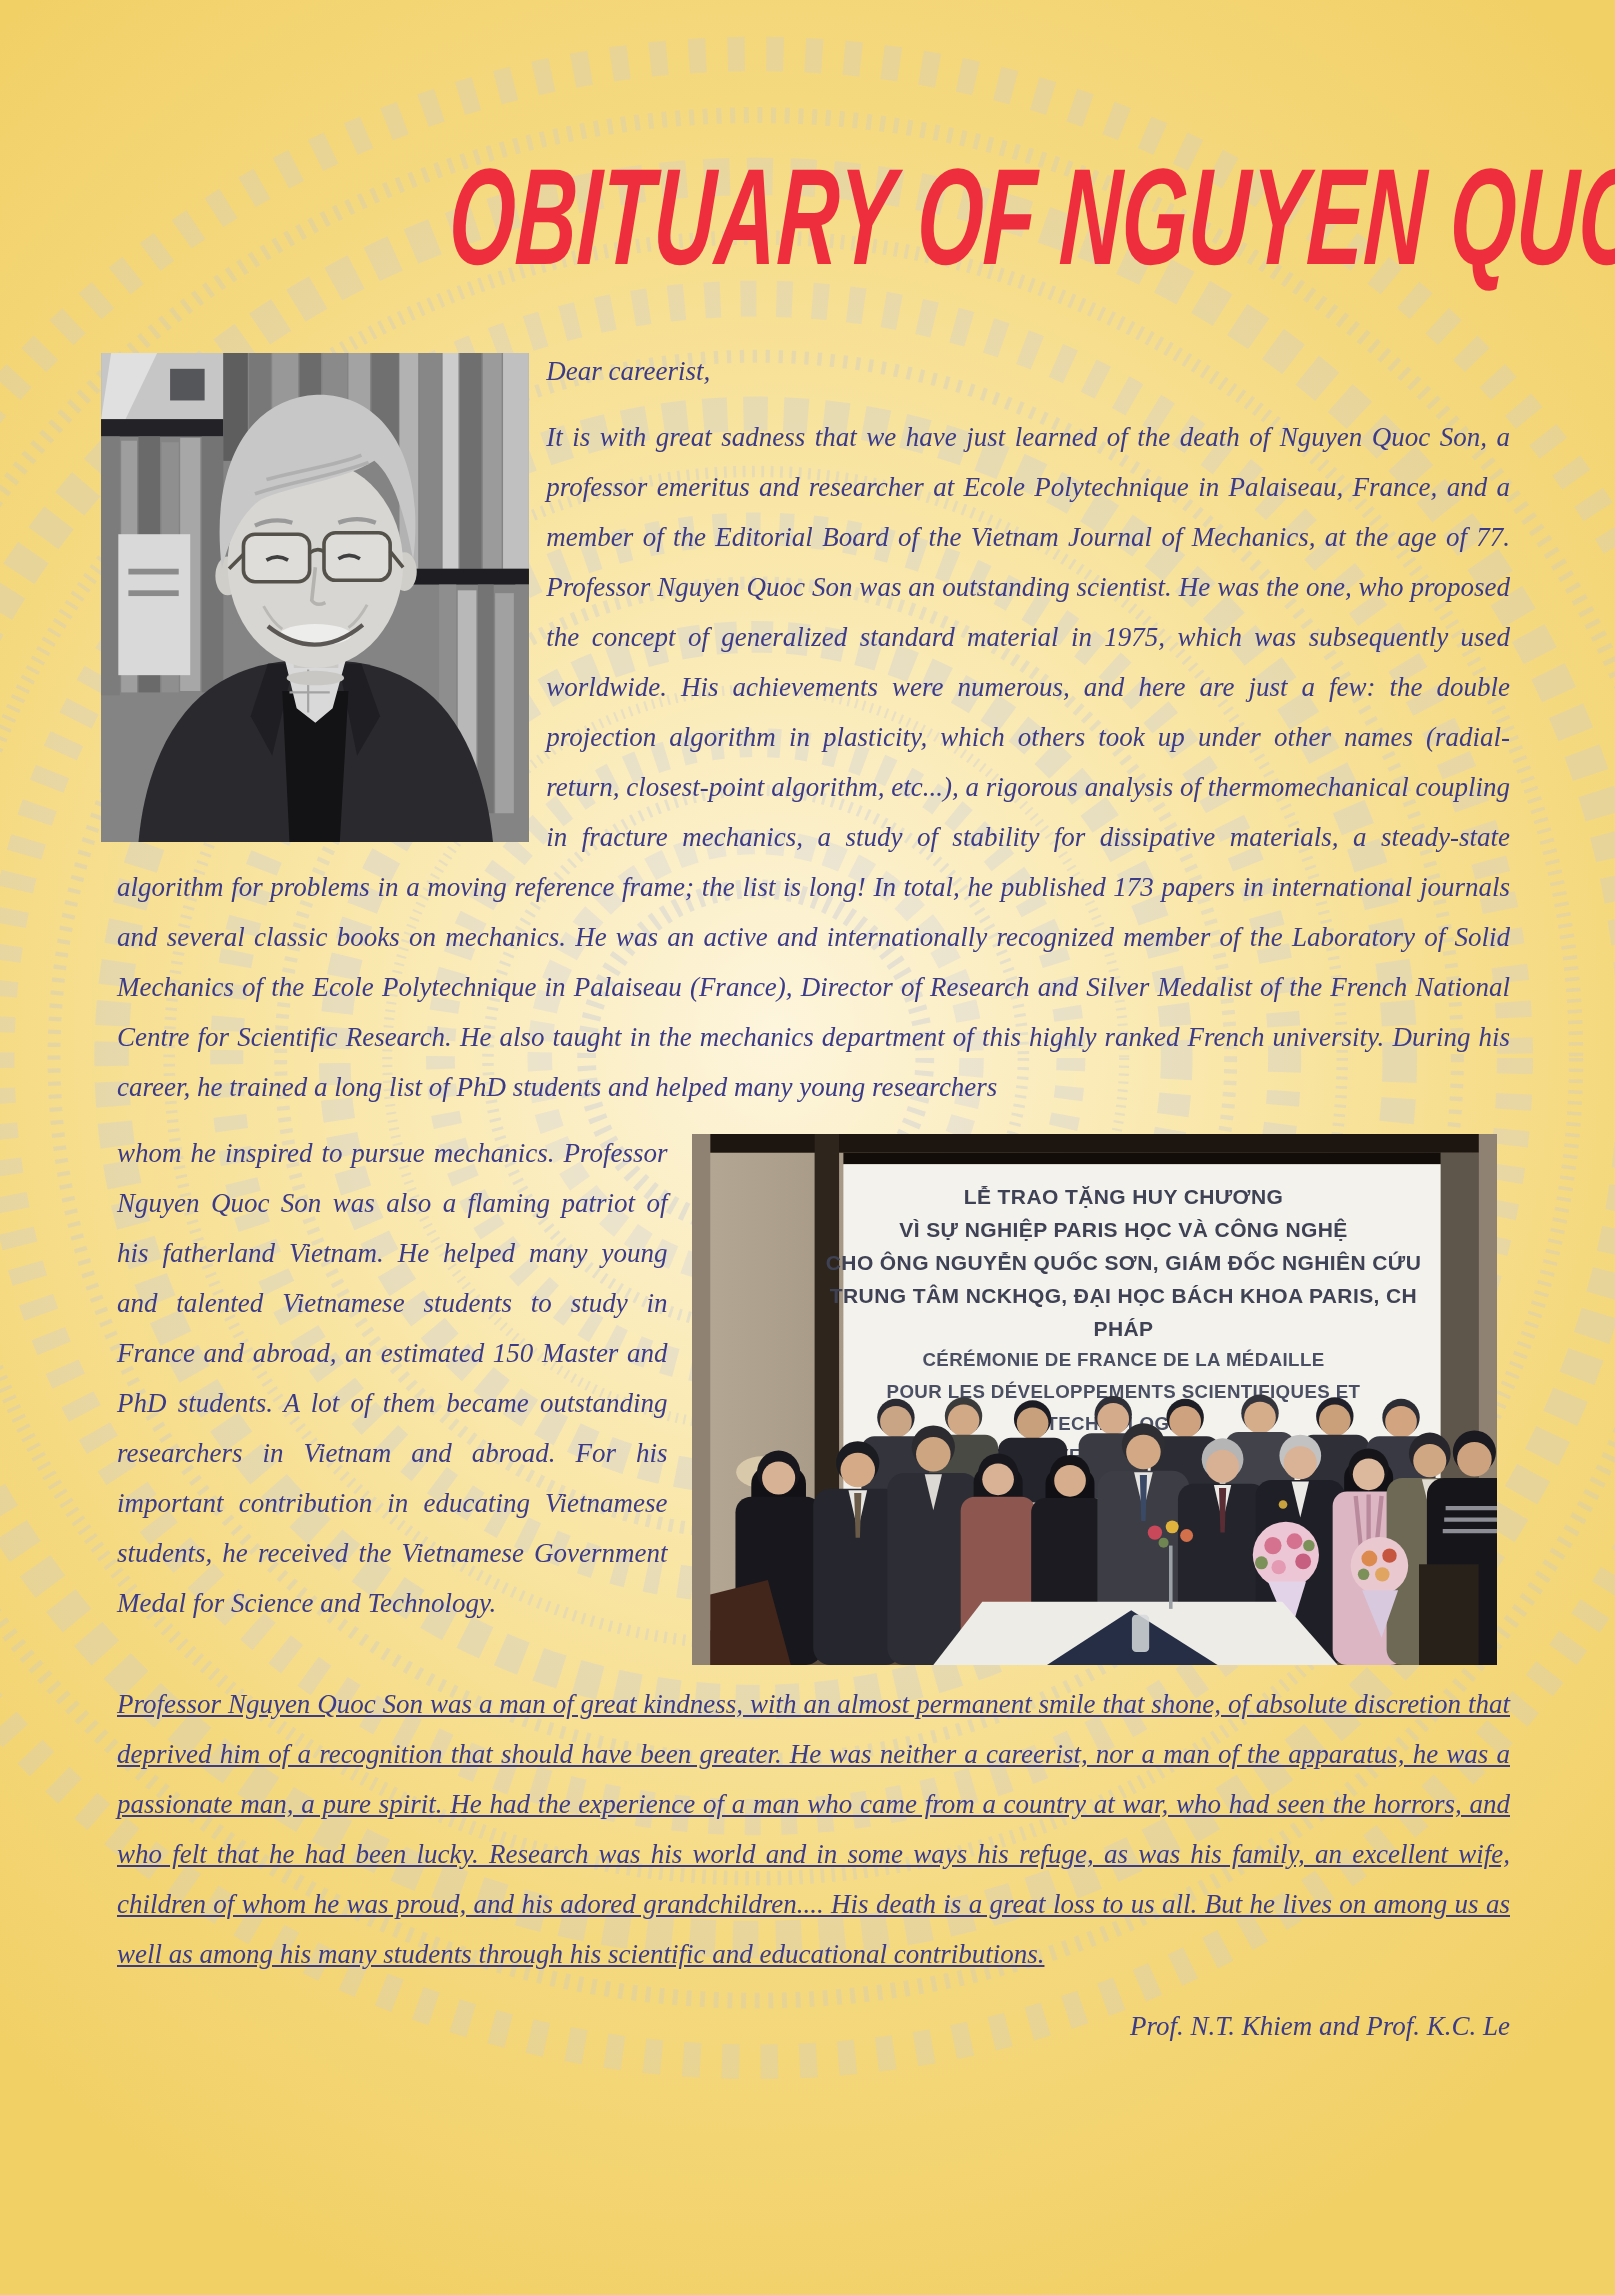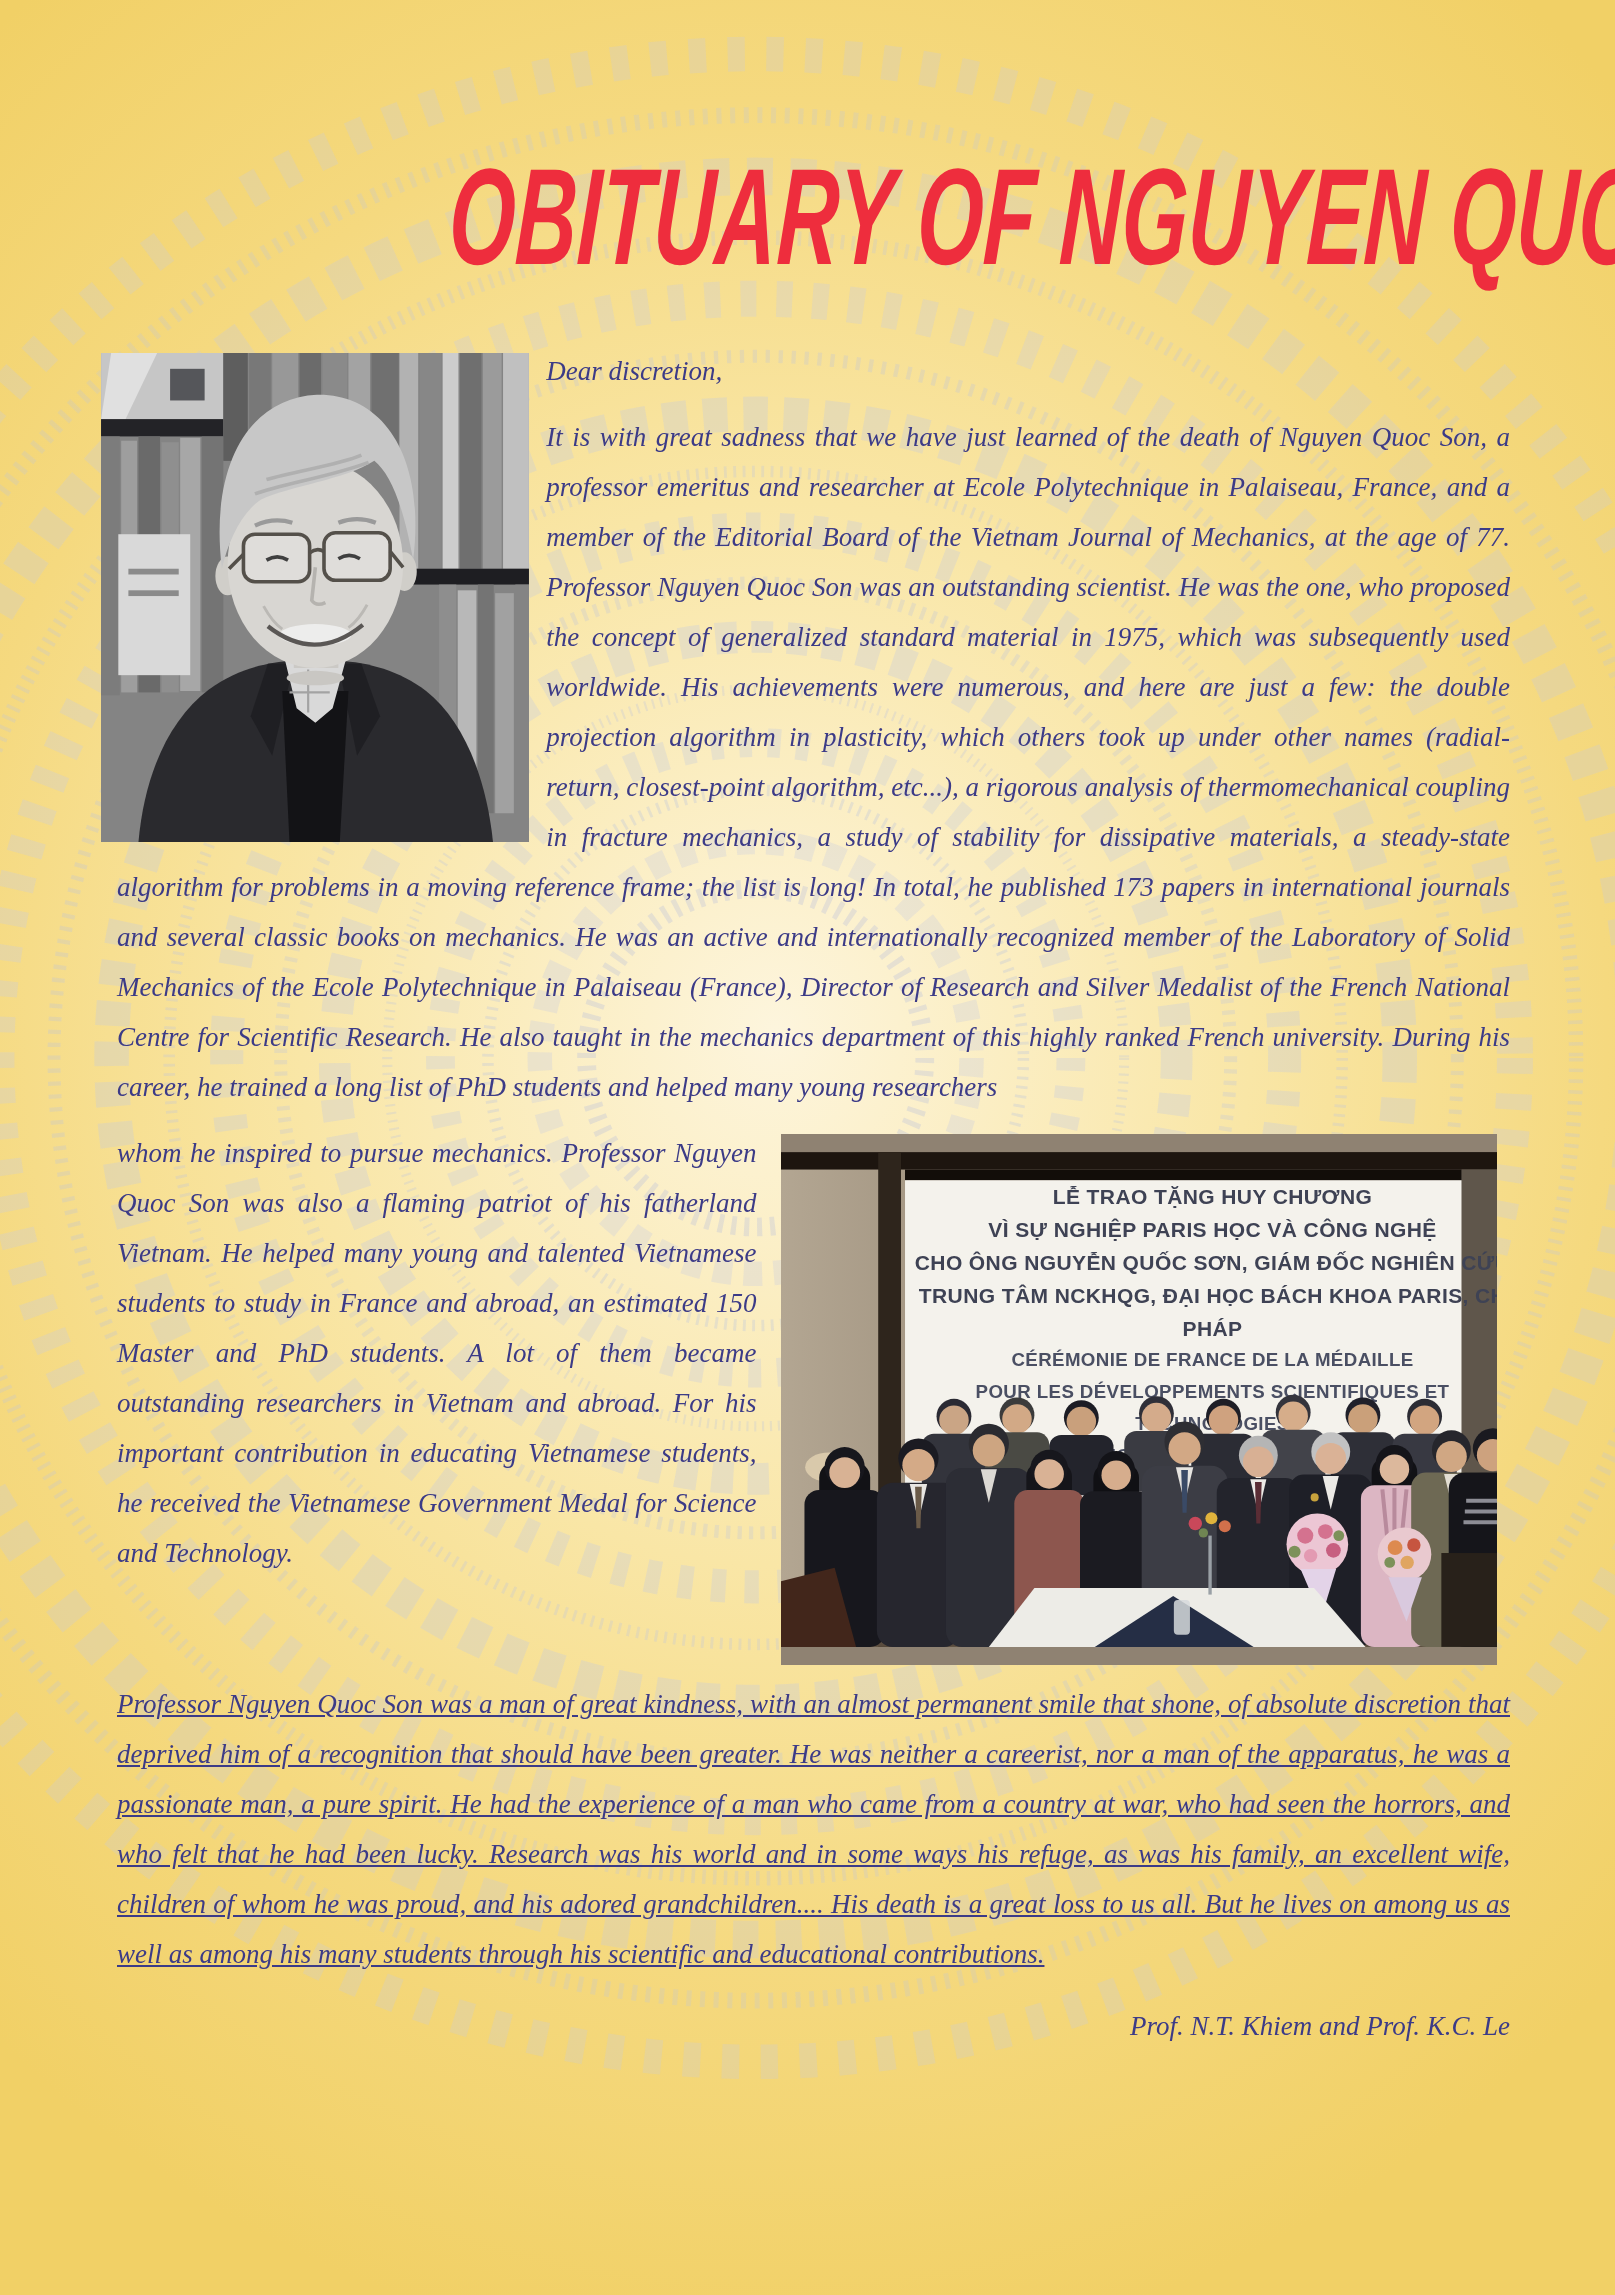--- a/index.html
+++ b/index.html
@@ -31,21 +31,21 @@
   }
   .article p{margin:16px;}
   p.salutation{margin:0 0 16px 0;text-align:left;}
   .portrait{
     float:left;width:428px;height:489px;
     margin:7.2px 17.3px 10px 0;
     background:#808080;
   }
   .portrait svg{display:block;width:100%;height:100%;}
   .ceremony{
-    float:right;width:716px;height:531px;
+    float:right;width:805px;height:531px;
     margin:5.8px 29px 14.4px 24.5px;
     position:relative;overflow:hidden;
     background:#8f8272;
   }
   .ceremony svg{position:absolute;left:0;top:0;width:100%;height:100%;}
   .ceremony .crowd{z-index:3;}
   .banner-text{
     position:absolute;left:133px;width:597px;z-index:2;
     text-align:center;font-style:normal;
     font-family:"Liberation Sans", sans-serif;
@@ -148,21 +148,21 @@
         <path d="M230,288 Q245,279 260,288" stroke="#3f3f3f" stroke-width="5" fill="none"></path>
         <path d="M330,286 Q345,277 360,286" stroke="#3f3f3f" stroke-width="5" fill="none"></path>
         <path d="M298,298 L293,344 Q299,353 312,347" stroke="#b5b3af" stroke-width="5" fill="none"></path>
         <path d="M226,352 Q238,374 252,384 M370,350 Q358,372 344,382" stroke="#bbb9b5" stroke-width="4" fill="none"></path>
         <ellipse cx="298" cy="392" rx="50" ry="15" fill="#ededec"></ellipse>
         <path d="M232,380 Q298,432 364,378" stroke="#5a5755" stroke-width="6" fill="none"></path>
         <ellipse cx="298" cy="452" rx="40" ry="10" fill="#c9c7c3"></ellipse>
       </svg>
     </div>
 
-    <p class="salutation">Dear discretion,</p>
+    <p class="salutation">Dear careerist,</p>
     <p class="para">It is with great sadness that we have just learned of the death of Nguyen Quoc Son, a professor emeritus and researcher at Ecole Polytechnique in Palaiseau, France, and a member of the Editorial Board of the Vietnam Journal of Mechanics, at the age of 77. Professor Nguyen Quoc Son was an outstanding scientist. He was the one, who proposed the concept of generalized standard material in 1975, which was subsequently used worldwide. His achievements were numerous, and here are just a few: the double projection algorithm in plasticity, which others took up under other names (radial-return, closest-point algorithm, etc...), a rigorous analysis of thermomechanical coupling in fracture mechanics, a study of stability for dissipative materials, a steady-state algorithm for problems in a moving reference frame; the list is long! In total, he published 173 papers in international journals and several classic books on mechanics. He was an active and internationally recognized member of the Laboratory of Solid Mechanics of the Ecole Polytechnique in Palaiseau (France), Director of Research and Silver Medalist of the French National Centre for Scientific Research. He also taught in the mechanics department of this highly ranked French university. During his career, he trained a long list of PhD students and helped many young researchers</p>
 
     <div class="ceremony">
       <svg class="scene" viewBox="0 0 1068 738" aria-hidden="true">
         <defs>
           <linearGradient id="wall" x1="0" y1="0" x2="1" y2="0">
             <stop offset="0" stop-color="#b3a692"></stop>
             <stop offset="0.35" stop-color="#9a8c79"></stop>
             <stop offset="1" stop-color="#6f655a"></stop>
           </linearGradient>

